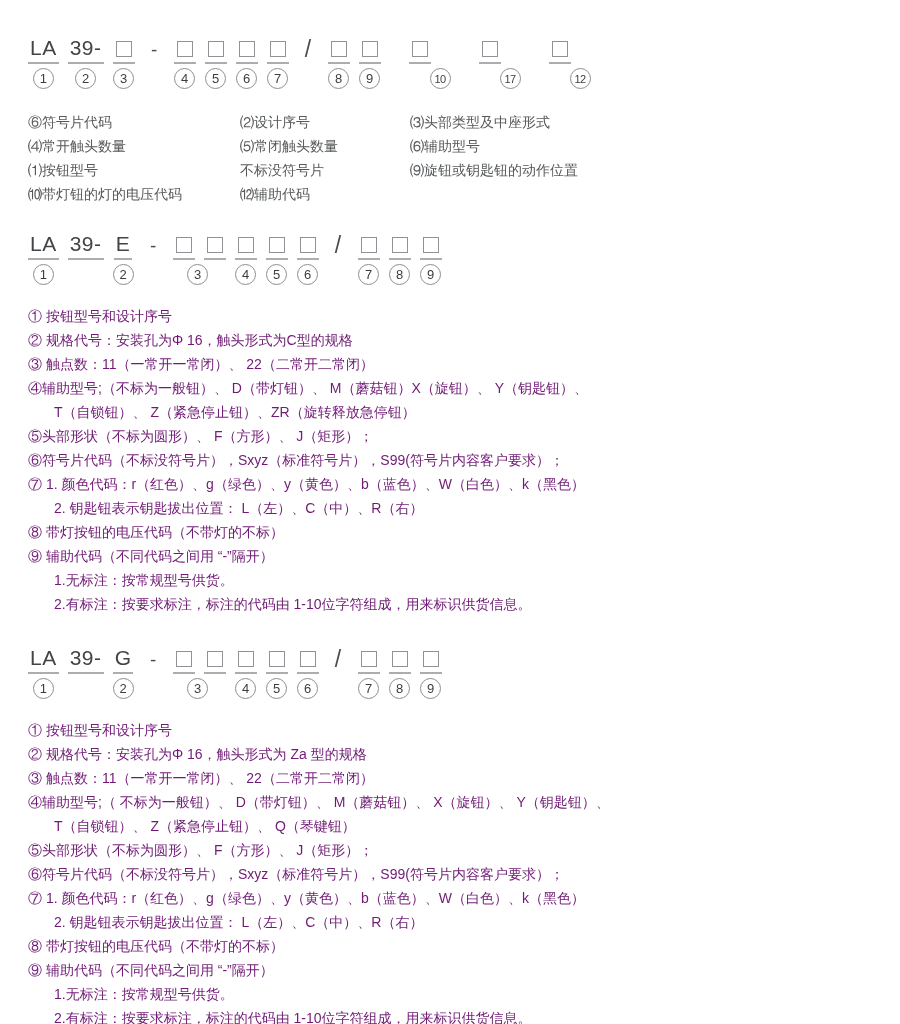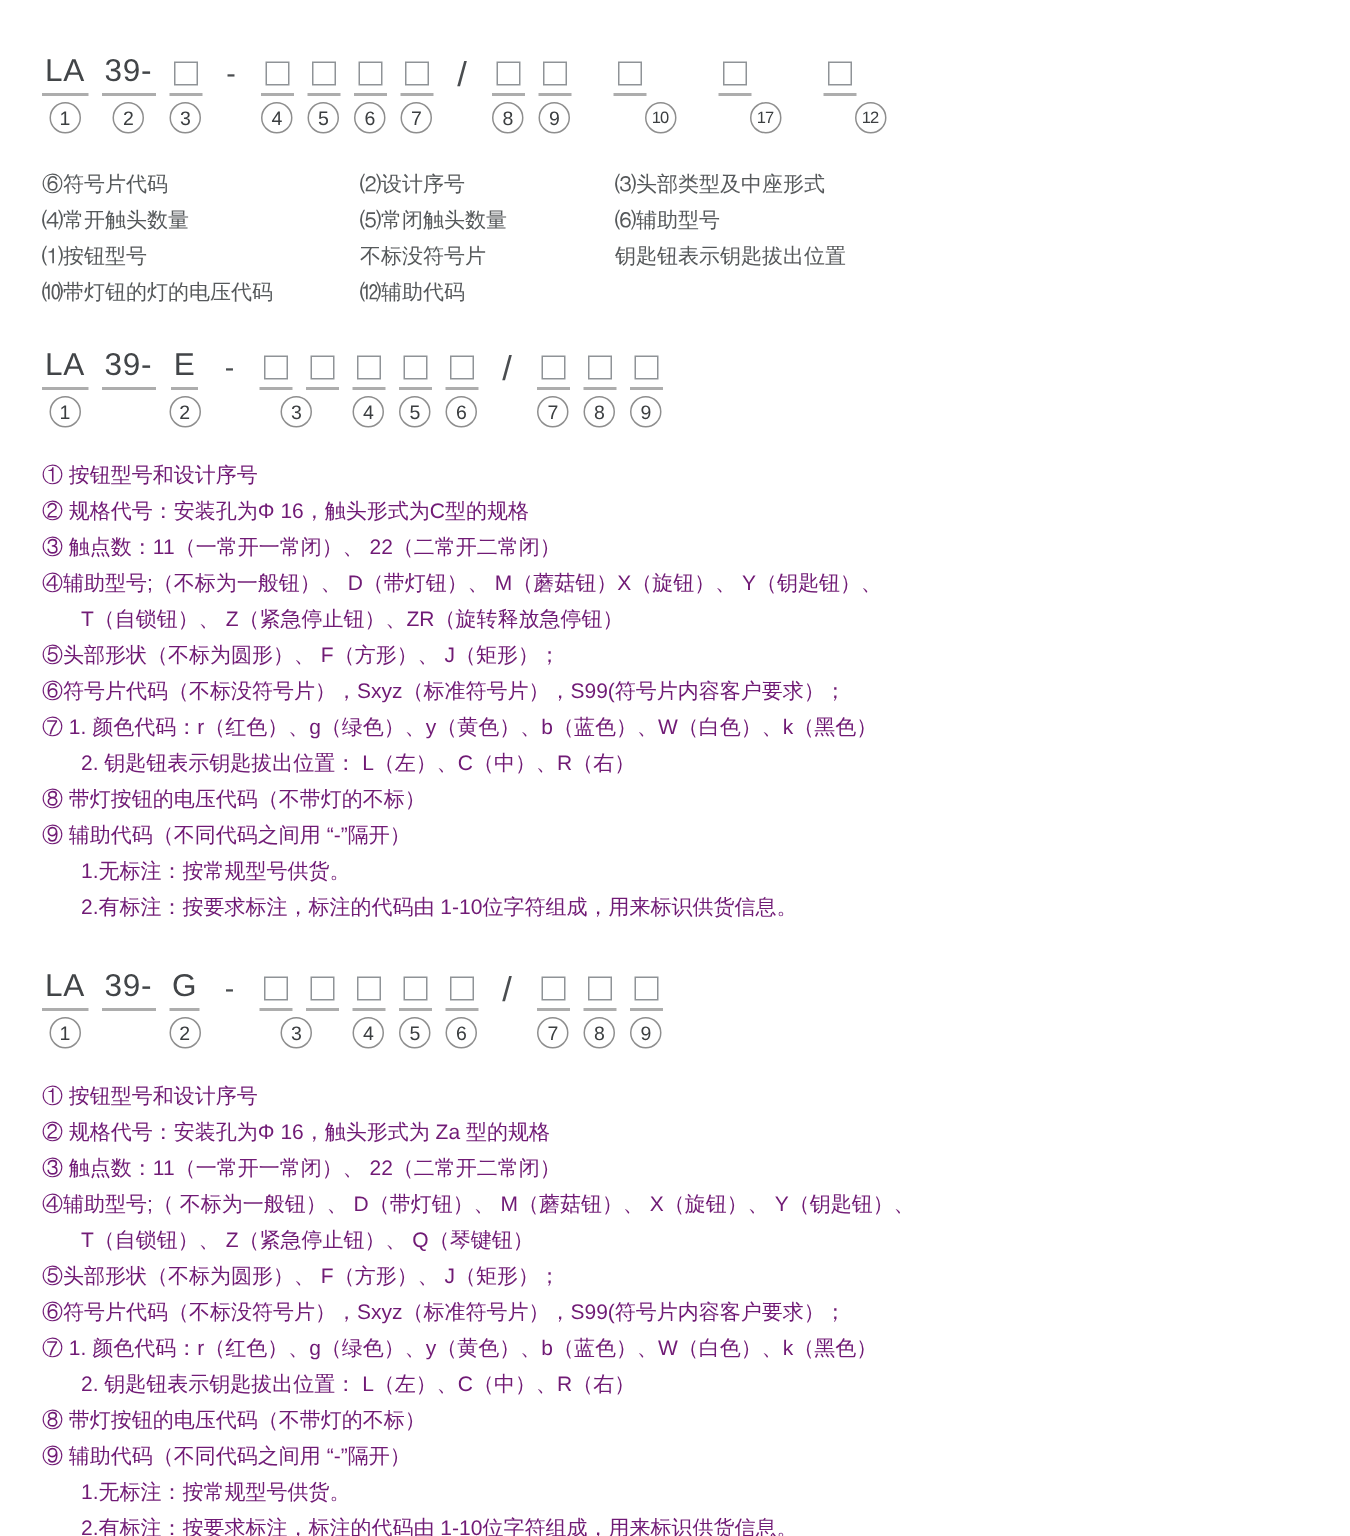--- a/index.html
+++ b/index.html
@@ -157,21 +157,21 @@
       </div>
     <div class="legend">
         <span class="legend-item">⑥符号片代码</span>
         <span class="legend-item">⑵设计序号</span>
         <span class="legend-item">⑶头部类型及中座形式</span>
         <span class="legend-item">⑷常开触头数量</span>
         <span class="legend-item">⑸常闭触头数量</span>
         <span class="legend-item">⑹辅助型号</span>
         <span class="legend-item">⑴按钮型号</span>
         <span class="legend-item">不标没符号片</span>
-        <span class="legend-item">钥匙钮表示钥匙拔出位置</span>
+        <span class="legend-item">⑼旋钮或钥匙钮的动作位置</span>
         <span class="legend-item">⑽带灯钮的灯的电压代码</span>
         <span class="legend-item">⑿辅助代码</span>
       </div>
   </section>
 
   <section class="sec-e">
     <div class="model-row">
         <div class="slot">
           <div class="slot-content text underlined">LA</div>
           <div class="circle-area">

